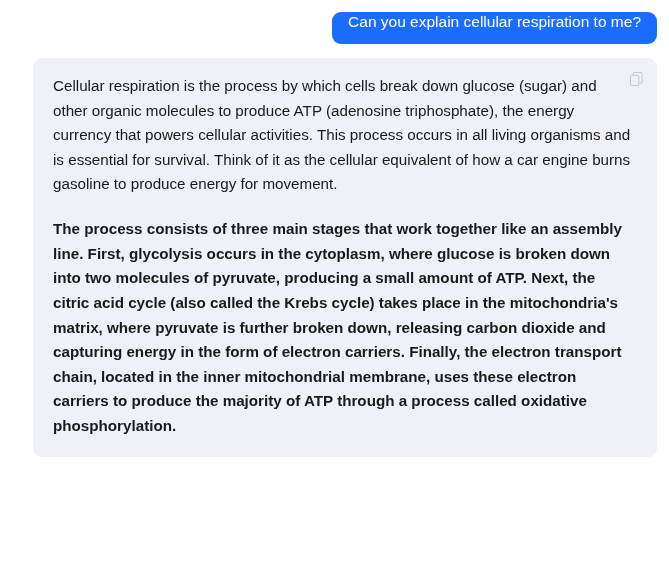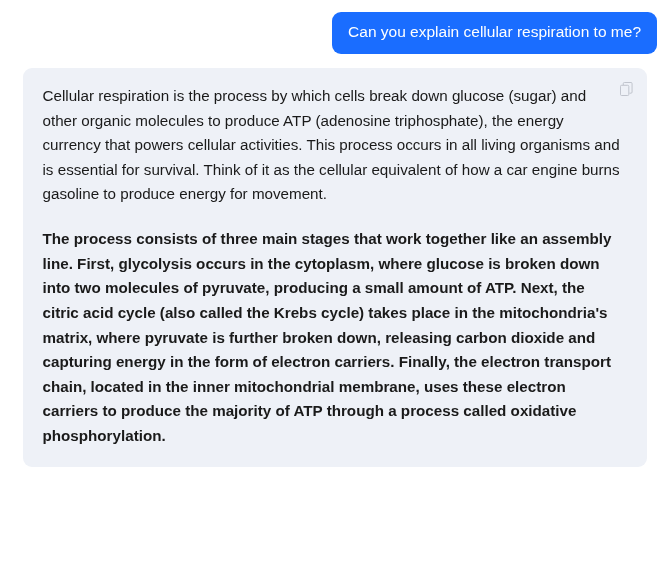--- a/index.html
+++ b/index.html
@@ -23,28 +23,28 @@
   .row-user {
     display: flex;
     justify-content: flex-end;
     margin-bottom: 14px;
   }
   .bubble-user {
     background: #1a6dff;
     color: #ffffff;
     font-size: 15.5px;
     line-height: 1.35;
-    padding: 10px 16px 11px 16px;
+    padding: 0 16px 11px 16px;
     border-radius: 9px;
     max-width: 560px;
     white-space: nowrap;
   }
   .row-assistant {
     display: flex;
-    justify-content: center;
+    justify-content: flex-end;
   }
   .bubble-assistant {
     position: relative;
     background: #eef1f7;
     color: #1a1a1a;
     font-size: 15.2px;
     line-height: 1.62;
     padding: 16px 22px 18px 20px;
     border-radius: 9px;
     width: 624px;

